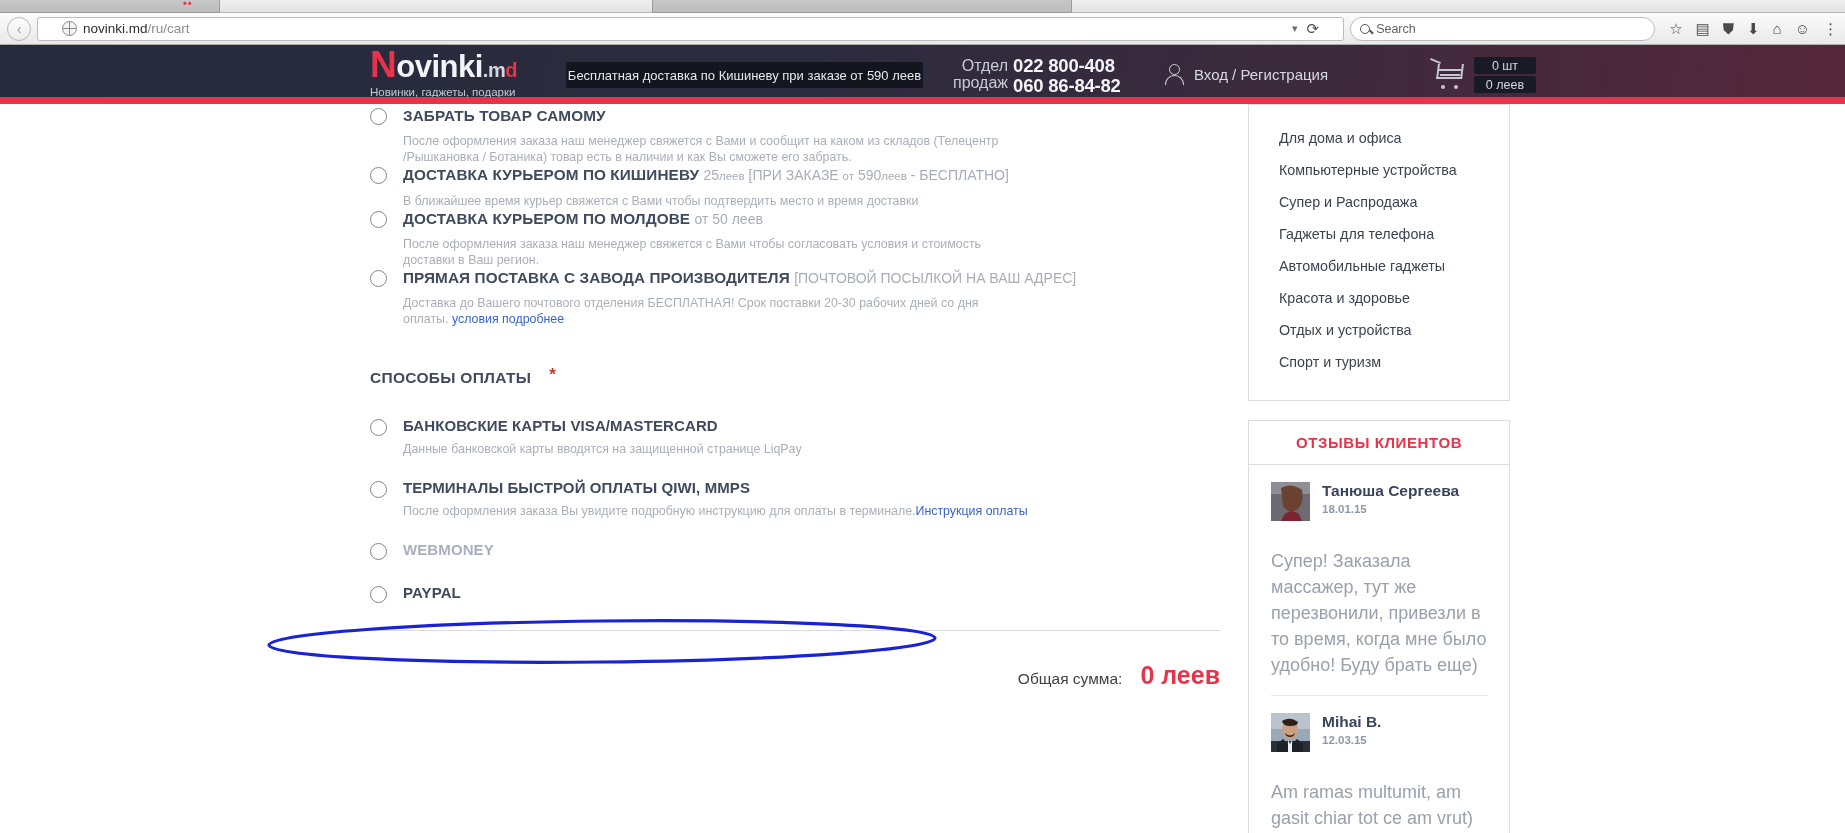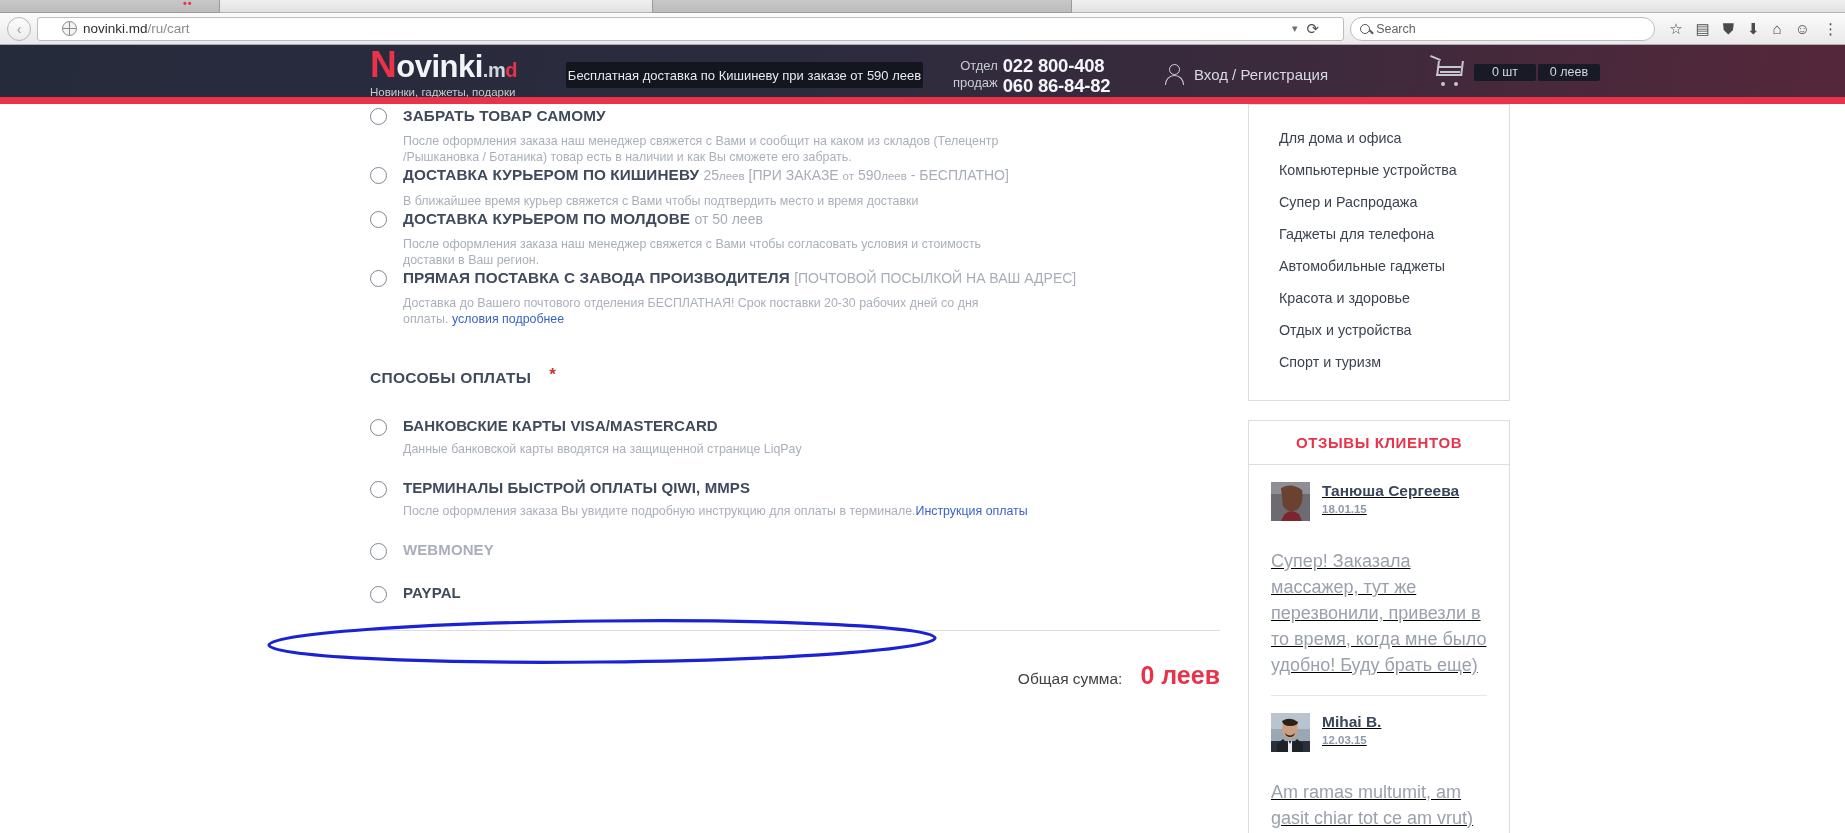--- a/index.html
+++ b/index.html
@@ -114,21 +114,21 @@
   #promo-banner {
     position: absolute; left: 566px; top: 17px;
     height: 26px; width: 357px;
     background: #14161f;
     border-radius: 2px;
     display: flex; align-items: center; justify-content: center;
     color: #e7e9ee; font-size: 13px;
   }
 
   #phones { position: absolute; left: 953px; top: 12px; display: flex; align-items: flex-start; gap: 5px; }
-  .ph-label { font-size: 13px; color: #c9ccd4; line-height: 17px; text-align: right; }
+  .ph-label { font-size: 16px; color: #c9ccd4; line-height: 17px; text-align: right; }
   .ph-nums { color: #f4f5f8; font-size: 18.5px; font-weight: bold; line-height: 17.5px; letter-spacing: -0.2px;}
   .ph-nums div { margin-bottom: 2px; }
 
   #account { position: absolute; left: 1165px; top: 19px; display: flex; align-items: center; gap: 9px; }
   .person { width: 20px; height: 21px; position: relative; }
   .person .head {
     position: absolute; top: 0; left: 4px; width: 11px; height: 11px;
     border: 1.6px solid #ced1d9; border-radius: 50%;
   }
   .person .body {
@@ -147,21 +147,21 @@
   }
   .cart-glyph .bar { position:absolute; height:2px; background:#c4c7cf; }
   .cart-glyph .b1 { left: 9px; top: 9px; width: 22px; }
   .cart-glyph .b2 { left: 10px; top: 14px; width: 20px; }
   .cart-glyph .handle {
     position: absolute; left: 0px; top: 0px; width: 11px; height: 2px;
     background: #c4c7cf; transform: rotate(22deg);
   }
   .cart-glyph .wheel { position: absolute; bottom: 1px; width: 4px; height: 4px; border-radius: 50%; background: #c4c7cf; }
   .cart-glyph .w1 { left: 11px; } .cart-glyph .w2 { left: 24px; }
-  .cart-counts { display: flex; flex-direction: row; gap: 2px; align-items: center; }
+  .cart-counts { display: flex; flex-direction: column; gap: 2px; align-items: center; }
   .cart-pill {
     background: #181b26; color: #d5d8e0; font-size: 12.5px;
     padding: 1.5px 9px; border-radius: 2px; text-align: center; min-width: 62px;
   }
 
   
   #page { position: relative; height: 674px; background: #fff; }
 
   #main-col { position: absolute; left: 370px; top: 0; width: 850px; }
 
@@ -224,21 +224,21 @@
     font-size: 14.3px; color: #3c4350; padding: 8px 0 8px 30px;
     line-height: 16px;
   }
   #reviews-panel { margin-top: 19px; }
   .rev-header {
     text-align: center; color: #e8334a; font-weight: bold;
     font-size: 15px; letter-spacing: 0.6px; padding: 13px 0 13px 0;
     border-bottom: 1px solid #dddddd;
   }
   .rev-body { padding: 0 22px; }
-  .review { padding: 17px 0 0 0; text-decoration: underline; }
+  .review { padding: 17px 0 0 0; }
   .review + .review { border-top: 1px solid #e6e6e6; margin-top: 17px; }
   .rev-top { display: flex; gap: 12px; align-items: flex-start; }
   .avatar { width: 39px; height: 39px; flex: 0 0 auto; overflow: hidden; background: #9aa0a8; }
   .avatar svg { display: block; }
   .rev-name { font-size: 15.5px; font-weight: bold; color: #39455a; line-height: 18px; }
   .rev-date { font-size: 11.5px; color: #8e99ab; margin-top: 3px; font-weight: bold; }
   .rev-text { font-size: 18px; color: #9aa1ac; line-height: 26px; margin-top: 27px; }
 </style>
 </head>
 <body>

